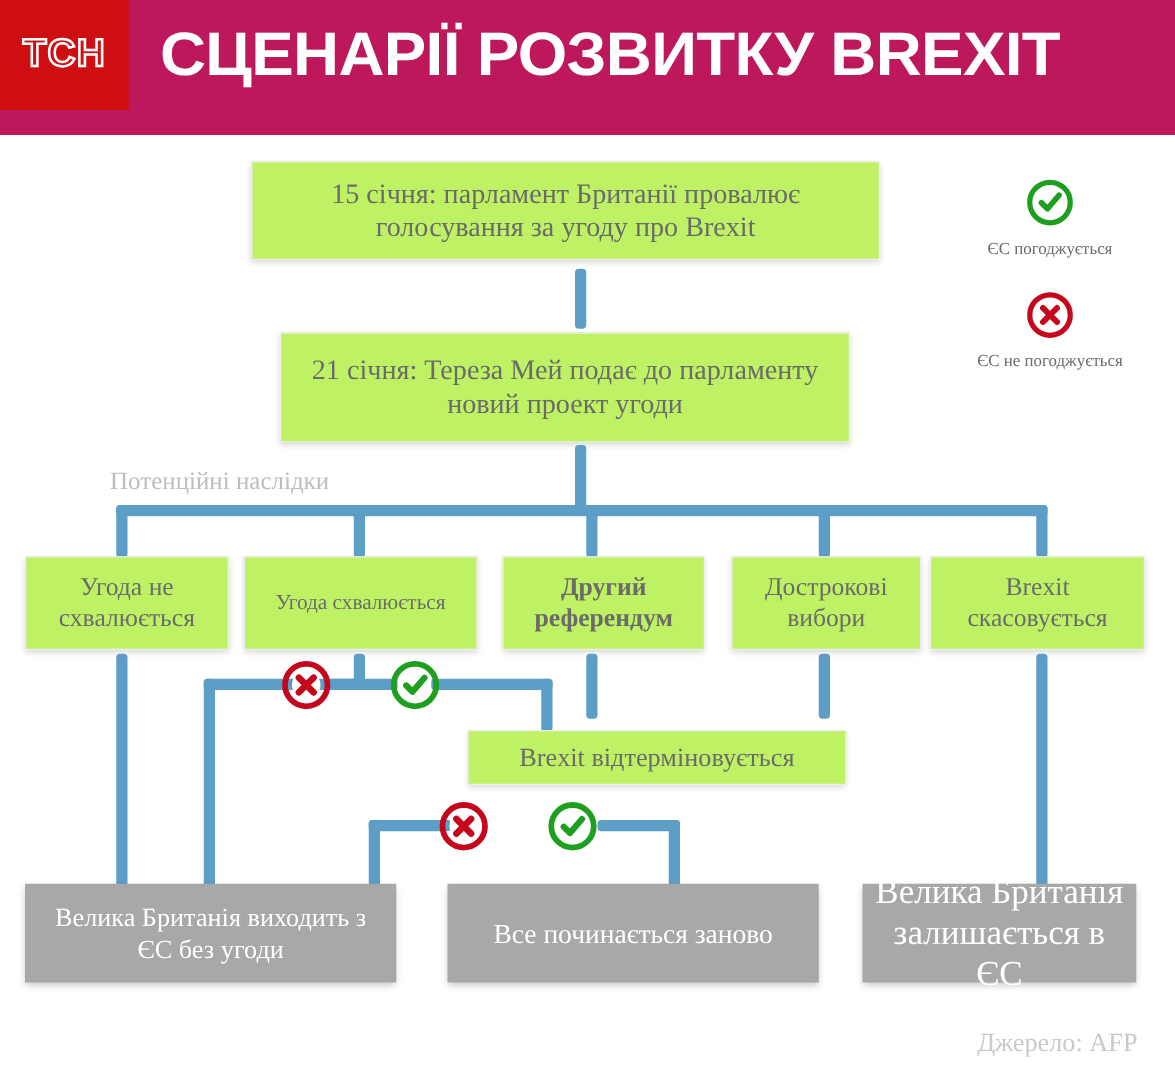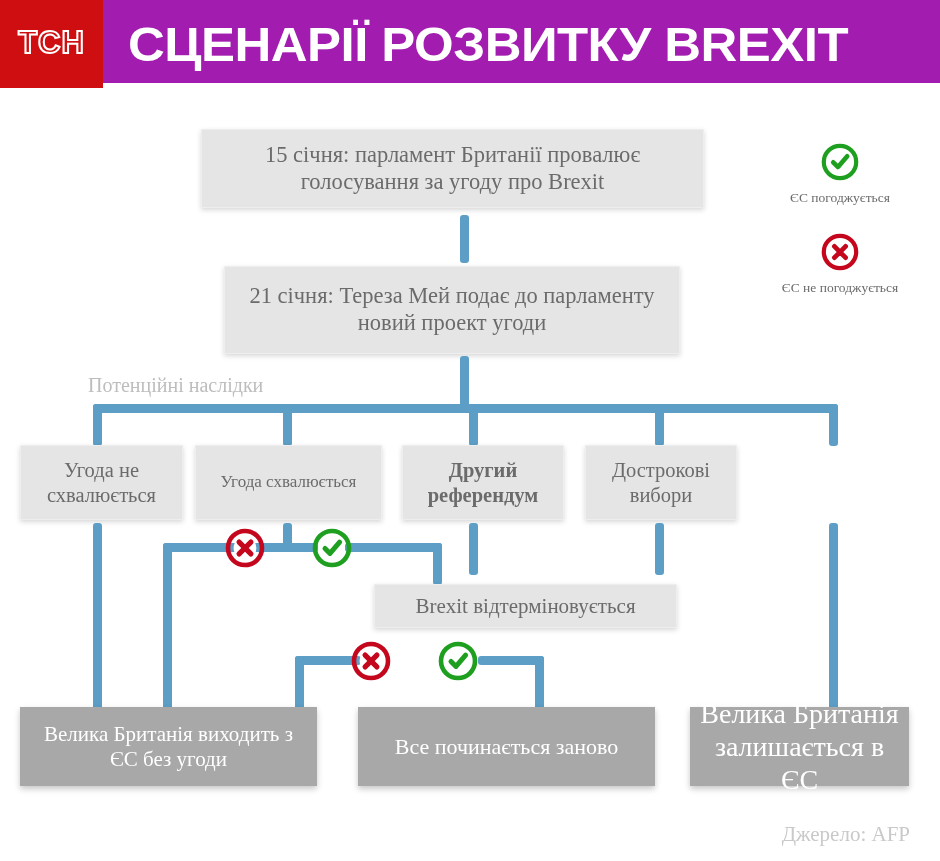--- a/index.html
+++ b/index.html
@@ -7,21 +7,21 @@
   body{
     width:940px;height:861px;
     background:#ffffff;
     font-family:"Liberation Serif","DejaVu Serif",serif;
     overflow:hidden;
     position:relative;
   }
   #root{position:relative;width:940px;height:861px;}
 
   
-  .header{position:absolute;left:0;top:0;width:940px;height:83px;background:#a21caf;}
+  .header{position:absolute;left:0;top:0;width:940px;height:108px;background:#be185d;}
   .logo{position:absolute;left:0;top:0;width:103px;height:88px;background:#ce0e10;
         display:flex;align-items:center;justify-content:center;}
   .logo-text{
     font-family:"Liberation Sans","DejaVu Sans",sans-serif;
     font-weight:bold;font-size:31px;letter-spacing:1px;color:#ce0e10;
     -webkit-text-stroke:2px #ffffff;
     text-shadow:0 0 0 #fff;
     padding-bottom:2px;
   }
   .header-title{
@@ -33,21 +33,21 @@
     font-size:49px;
     letter-spacing:-0.5px;
     white-space:nowrap;
     transform:scaleX(1.04);
     transform-origin:left center;
   }
 
   
   .wbox{
     position:absolute;
-    background:#e5e5e5;
+    background:#bef264;
     border:1px solid #eeeeee;
     box-shadow:0 2px 5px rgba(0,0,0,0.16);
     display:flex;align-items:center;justify-content:center;
     text-align:center;
     color:#6b6b6b;
     box-sizing:border-box;
     line-height:1.18;
   }
   .gbox{
     position:absolute;
@@ -147,20 +147,23 @@
   </div>
   <div class="wbox" style="left:195px;top:445px;width:187px;height:75px;font-size:17px;padding:0 8px;font-family:Liberation Serif, serif;">
     <span>Угода схвалюється</span>
   </div>
   <div class="wbox" style="left:402px;top:445px;width:162px;height:75px;font-size:20.5px;padding:0 8px;font-weight:bold;">
     <span>Другий референдум</span>
   </div>
   <div class="wbox" style="left:585px;top:445px;width:152px;height:75px;font-size:20.5px;padding:0 8px;">
     <span>Дострокові вибори</span>
   </div>
+  <div class="wbox" style="left:744px;top:445px;width:172px;height:75px;font-size:20.5px;padding:0 8px;">
+    <span>Brexit скасовується</span>
+  </div>
 
   <div class="conn" style="left:93px;top:523px;width:9px;height:190px;"></div>
 
   <div class="conn" style="left:283px;top:523px;width:9px;height:24px;"></div>
   <div class="conn" style="left:163px;top:543px;width:128px;height:9px;"></div>
   <div class="conn" style="left:163px;top:543px;width:9px;height:170px;"></div>
 
   <div class="conn" style="left:262px;top:543px;width:56px;height:9px;"></div>
 
   <div class="conn" style="left:345px;top:543px;width:97px;height:9px;"></div>

